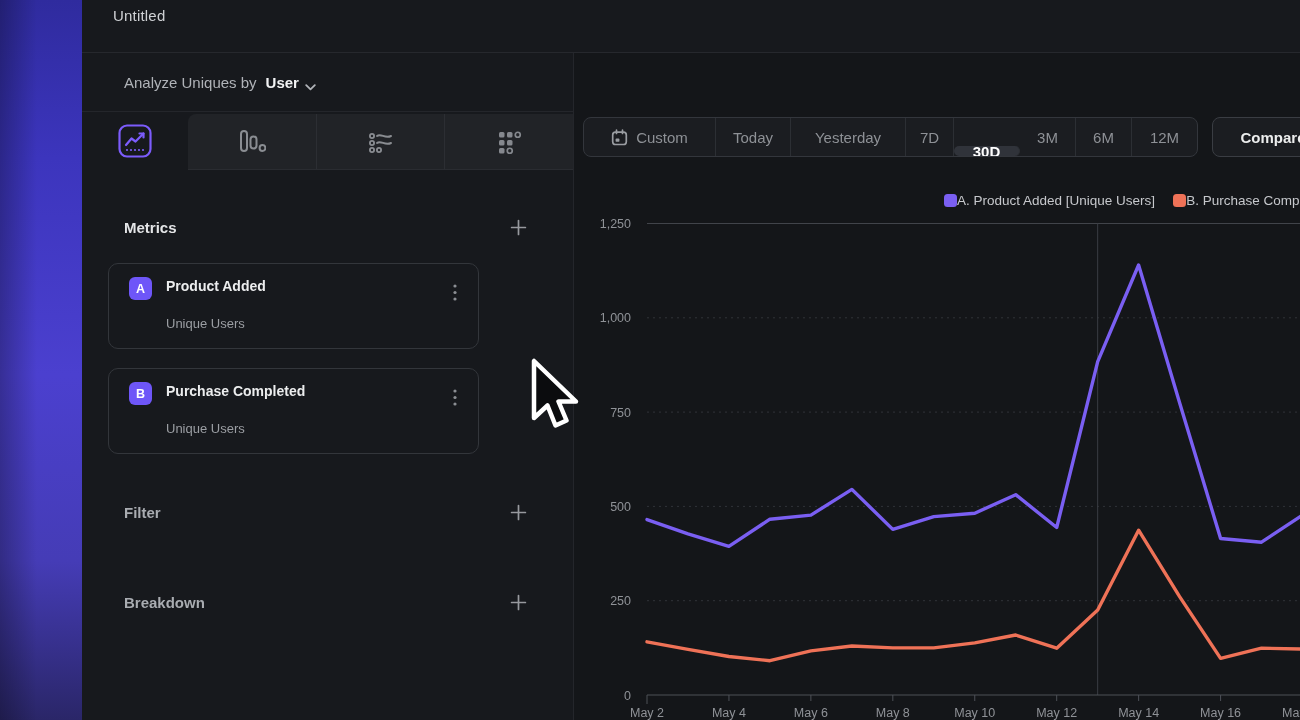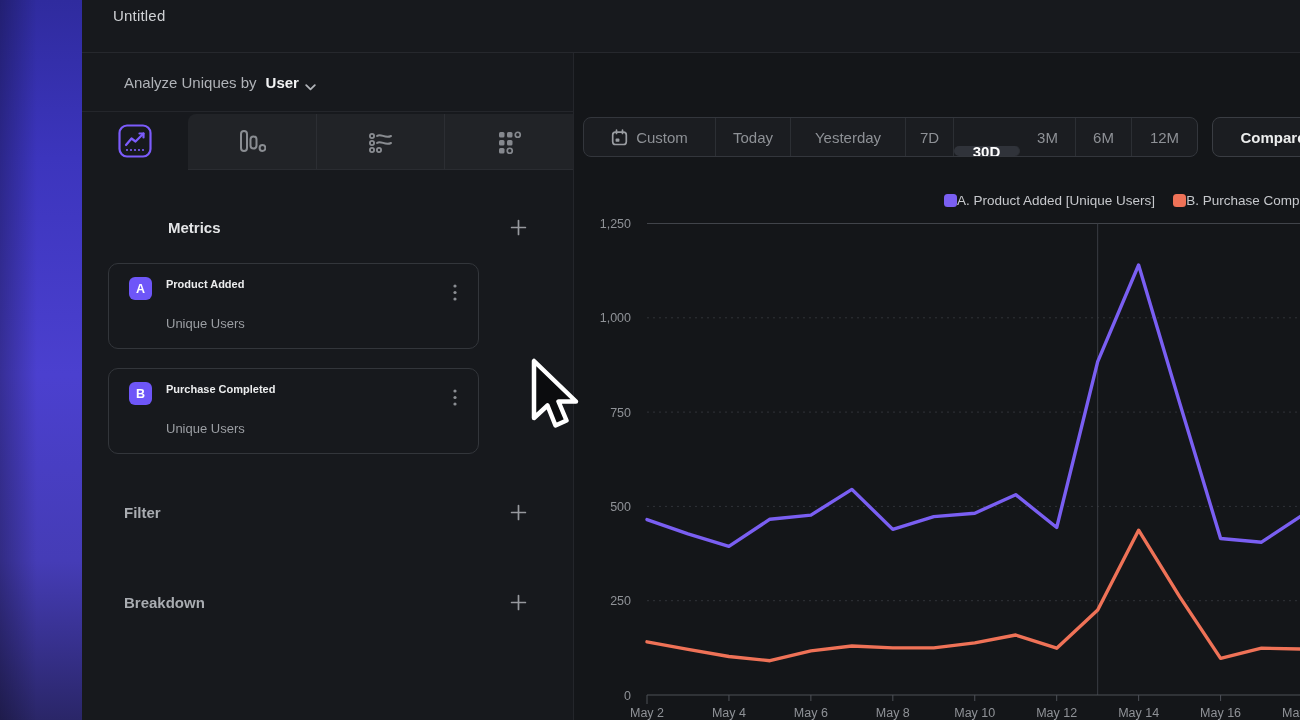--- a/index.html
+++ b/index.html
@@ -35,21 +35,21 @@
   .sec-header{position:absolute;left:0;width:100%;height:28px;display:flex;align-items:center;}
   .sec-label{margin-left:42px;font-size:15px;font-weight:700;color:#e4e5e7;}
   .sec-label.dim{color:#a9acb1;font-weight:600;}
   .plus-btn{position:absolute;right:46px;top:50%;transform:translateY(-50%);width:18px;height:18px;
     display:flex;align-items:center;justify-content:center;cursor:pointer;}
 
   .metric-card{position:absolute;left:26px;width:371px;height:86px;border:1px solid #33363b;
     border-radius:10px;cursor:pointer;}
   .metric-badge{position:absolute;left:20px;top:13px;width:23px;height:23px;border-radius:6px;
     background:#6e56f8;color:#fff;font-size:12.5px;font-weight:700;display:flex;align-items:center;justify-content:center;}
-  .metric-title{position:absolute;left:57px;top:14px;font-size:11px;font-weight:700;color:#ecedee;}
+  .metric-title{position:absolute;left:57px;top:14px;font-size:14px;font-weight:700;color:#ecedee;}
   .metric-sub{position:absolute;left:57px;top:52px;font-size:13px;color:#9b9ea3;}
   .kebab{position:absolute;right:14px;top:18px;width:18px;height:20px;display:flex;align-items:center;justify-content:center;cursor:pointer;}
 
   
   .main{position:absolute;left:505px;top:53px;width:795px;height:667px;background:#141619;z-index:1;overflow:hidden;}
 
   .seg-control{position:absolute;left:78px;top:64px;height:40px;display:flex;align-items:stretch;
     background:#1b1d21;border:1px solid #33363c;border-radius:8px;overflow:hidden;}
   .seg-cell{display:flex;align-items:center;justify-content:center;gap:8px;font-size:15px;color:#8e9196;
     border-right:1px solid #2c2f34;cursor:pointer;white-space:nowrap;}
@@ -131,21 +131,21 @@
             <rect x="12" y="12" width="5.5" height="5.5" rx="1.5"></rect>
             <rect x="4" y="20" width="5.5" height="5.5" rx="1.5"></rect>
           </g>
           <circle cx="22.75" cy="6.75" r="2.5" fill="none" stroke="#85888e" stroke-width="1.7"></circle>
           <circle cx="14.75" cy="22.75" r="2.5" fill="none" stroke="#85888e" stroke-width="1.7"></circle>
         </svg>
       </div>
     </div>
   </div>
 
-  <div class="sec-header" style="top:160px;padding-left:44px;">
+  <div class="sec-header" style="top:160px;">
     <span class="sec-label">Metrics</span>
     <span class="plus-btn">
       <svg width="17" height="17" viewBox="0 0 16 16">
         <path d="M8 1.5 V14.5 M1.5 8 H14.5" stroke="#97999e" stroke-width="1.6" stroke-linecap="round"></path>
       </svg>
     </span>
   </div>
 
   <div class="metric-card" style="top:210px;">
     <span class="metric-badge">A</span>

